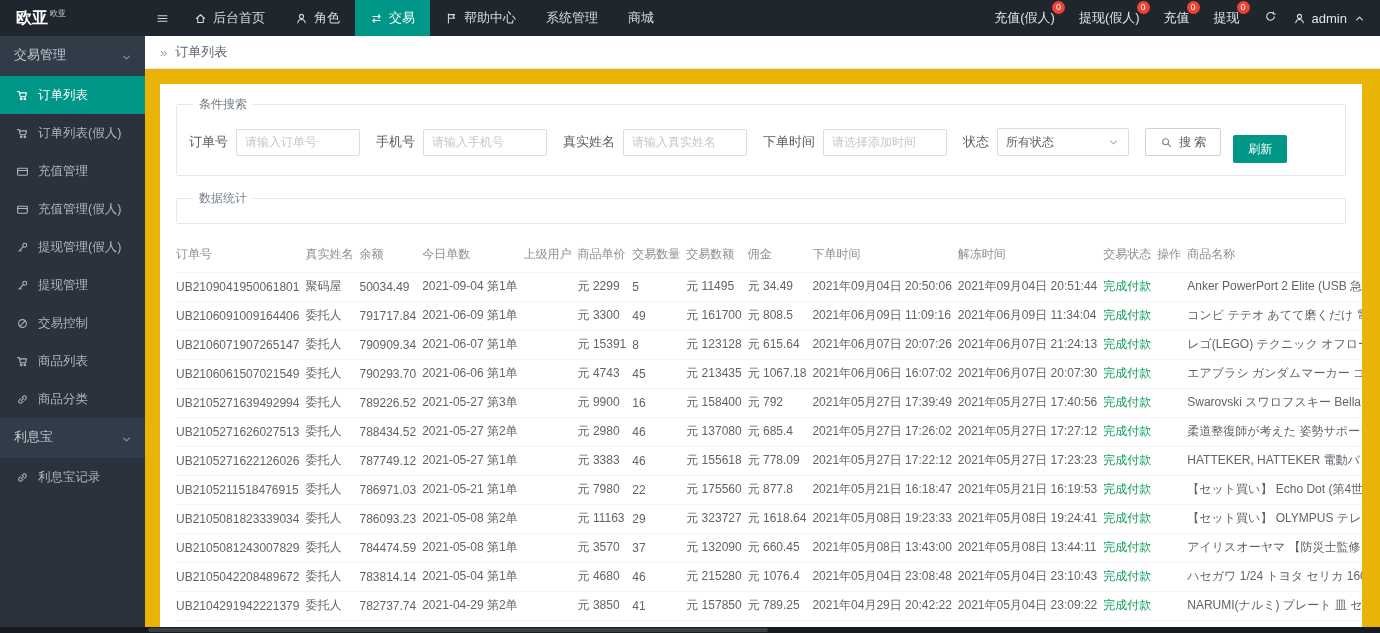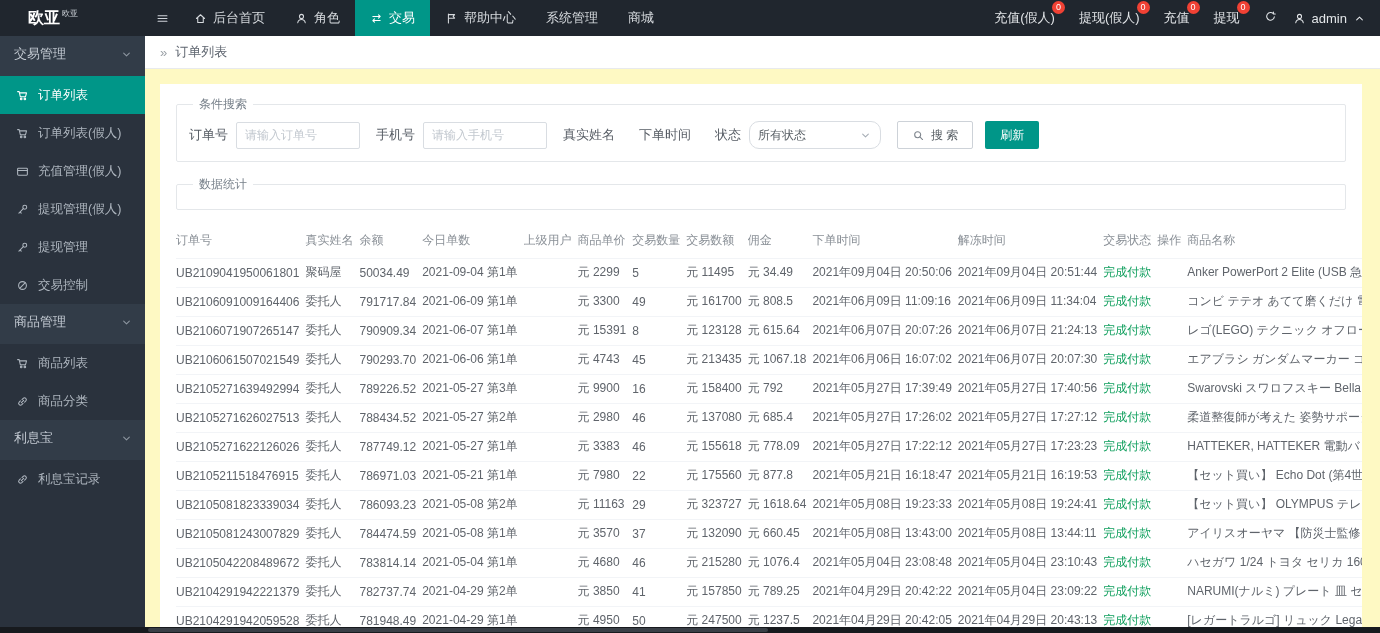--- a/index.html
+++ b/index.html
@@ -9,60 +9,60 @@
   html,body{margin:0;padding:0;}
   body{
     width:1380px;height:633px;position:relative;overflow:hidden;
     font-family:"Liberation Sans","DejaVu Sans",sans-serif;background:#edeff3;
   }
   .ico{display:inline-flex;align-items:center;justify-content:center;}
   .ico svg{display:block;}
 
   
   .topbar{position:fixed;top:0;left:0;right:0;height:36px;background:#20262e;display:flex;align-items:center;z-index:30;}
-  .logo{width:145px;padding-left:28px;color:#fff;font-weight:bold;font-size:16px;flex:0 0 145px;cursor:pointer;}
+  .logo{width:145px;padding-left:16px;color:#fff;font-weight:bold;font-size:16px;flex:0 0 145px;cursor:pointer;}
   .logo-sup{font-size:8px;vertical-align:top;margin-left:2px;font-weight:normal;color:#cfd4da;}
   .menu-toggle{width:34px;height:36px;display:flex;align-items:center;justify-content:center;color:#cfd4da;cursor:pointer;}
   .topnav{display:flex;align-items:stretch;height:36px;}
   .nav-item{display:flex;align-items:center;gap:6px;padding:0 15px;height:36px;color:#d6dade;font-size:13px;text-decoration:none;cursor:pointer;}
   .nav-item.active{background:var(--accent);color:#fff;}
   .top-right{margin-left:auto;display:flex;align-items:center;padding-right:14px;}
   .quicklinks{display:flex;align-items:center;}
   .qlink{position:relative;color:#e3e6e9;font-size:13px;margin-right:24px;text-decoration:none;cursor:pointer;white-space:nowrap;}
   .badge{position:absolute;top:-8px;right:-10px;background:var(--badge);color:#fff;font-size:9px;line-height:13px;min-width:9px;padding:0 4px;border-radius:8px;text-align:center;}
   .refresh-btn{color:#dfe3e7;margin:0 16px 0 0;cursor:pointer;}
   .admin{display:flex;align-items:center;gap:6px;color:#e3e6e9;font-size:13px;cursor:pointer;}
 
   
   .sidebar{position:fixed;top:36px;left:0;bottom:0;width:145px;background:#2a323d;z-index:20;}
-  .sgroup{height:40px;display:flex;align-items:center;justify-content:space-between;padding:0 12px 4px 14px;color:#c3cad2;font-size:13px;background:#323c48;cursor:pointer;}
+  .sgroup{height:40px;display:flex;align-items:flex-end;justify-content:space-between;padding:0 12px 12px 14px;color:#c3cad2;font-size:13px;background:#323c48;cursor:pointer;}
   .sgroup .gchev{color:#8d96a0;}
   .sitem{height:38px;display:flex;align-items:center;gap:9px;padding-left:15px;color:#aeb6bf;font-size:12.5px;cursor:pointer;white-space:nowrap;}
   .sitem .ico{width:14px;flex:0 0 14px;}
   .sitem.active{background:var(--accent);color:#fff;}
 
   
   .breadcrumb{position:fixed;left:145px;top:36px;right:0;height:33px;background:#fff;border-bottom:1px solid #e8eaed;display:flex;align-items:center;padding:0 15px;color:#5f6670;font-size:13px;z-index:10;}
   .bc-arrows{color:#9aa0a6;margin-right:8px;font-size:13px;}
 
   
-  .main{position:fixed;left:145px;top:69px;right:0;bottom:0;background:#fef9c3;padding:15px 18px 0 15px;overflow:hidden;}
+  .main{position:fixed;left:145px;top:69px;right:0;bottom:0;background:#eab308;padding:15px 18px 0 15px;overflow:hidden;}
   .card{background:#fff;min-height:100%;padding:12px 0 0 16px;}
   .fs{border:1px solid #e4e7ea;border-radius:2px;margin:0 16px 14px 0;padding:4px 12px 12px;}
   .fs legend{font-size:12px;color:#77808a;padding:0 6px;margin-left:4px;}
   .fields{display:flex;align-items:center;flex-wrap:nowrap;padding-top:4px;}
   .field{display:flex;align-items:center;margin-right:16px;}
   .field label{font-size:13px;color:#555b63;margin-right:8px;white-space:nowrap;}
   .field input{width:124px;height:27px;border:1px solid #d9dde2;border-radius:2px;padding:0 8px;font-size:12px;color:#333;outline:none;font-family:inherit;}
   ::placeholder{color:#c2c8cf;}
-  .select{width:132px;height:28px;border:1px solid #d9dde2;border-radius:10px;display:flex;align-items:center;justify-content:space-between;padding:0 8px;font-size:12px;color:#596066;background:#fff;cursor:pointer;}
+  .select{width:132px;height:28px;border:1px solid #d9dde2;border-radius:2px;display:flex;align-items:center;justify-content:space-between;padding:0 8px;font-size:12px;color:#596066;background:#fff;cursor:pointer;}
   .sel-ico{color:#a6adb5;}
   .btn-search{display:flex;align-items:center;gap:6px;height:28px;padding:0 14px;background:#fff;border:1px solid #cdd2d8;border-radius:2px;font-size:12px;color:#596066;cursor:pointer;font-family:inherit;}
   .btn-search .ico{color:#7d848c;}
-  .btn-refresh{height:28px;padding:0 15px;margin-left:12px;background:var(--accent);border:none;border-radius:2px;color:#fff;font-size:12px;cursor:pointer;font-family:inherit;}
+  .btn-refresh{height:28px;padding:0 15px;margin-left:12px;background:var(--accent);border:none;border-radius:2px;color:#fff;font-size:12px;cursor:pointer;font-family:inherit;margin-top:14px;}
   .stats{font-size:13px;color:var(--stats-red);padding:6px 2px 0;}
   .stat{margin-right:36px;}
 
   
   .tbl-wrap{overflow:hidden;}
   table{border-collapse:collapse;table-layout:fixed;}
   th{font-weight:normal;text-align:left;font-size:12px;color:#8a9097;height:34px;padding:0 6px 0 0;white-space:nowrap;overflow:hidden;}
   td{font-size:12px;color:#5f646b;height:29px;padding:0 6px 0 0;white-space:nowrap;overflow:hidden;border-top:1px solid #f2f4f7;}
   td.status{color:var(--status-green);}
 
@@ -185,20 +185,29 @@
       </span>
       <span>订单列表(假人)</span>
     </div>
     <div class="sitem">
       <span class="ico">
         <svg viewBox="0 0 16 16" width="13" height="13" fill="none" stroke="currentColor" stroke-width="1.3" stroke-linecap="round" stroke-linejoin="round">
           <rect x="2" y="4" width="12" height="8.5" rx="1"></rect>
           <path d="M2 6.7h12"></path>
         </svg>
       </span>
+      <span>充值管理</span>
+    </div>
+    <div class="sitem">
+      <span class="ico">
+        <svg viewBox="0 0 16 16" width="13" height="13" fill="none" stroke="currentColor" stroke-width="1.3" stroke-linecap="round" stroke-linejoin="round">
+          <rect x="2" y="4" width="12" height="8.5" rx="1"></rect>
+          <path d="M2 6.7h12"></path>
+        </svg>
+      </span>
       <span>充值管理(假人)</span>
     </div>
     <div class="sitem">
       <span class="ico">
         <svg viewBox="0 0 16 16" width="13" height="13" fill="none" stroke="currentColor" stroke-width="1.3" stroke-linecap="round" stroke-linejoin="round">
           <circle cx="10.8" cy="5.2" r="2.4"></circle>
           <path d="M9 7L3.6 12.4M5 11l1.4 1.4"></path>
         </svg>
       </span>
       <span>提现管理(假人)</span>
@@ -213,28 +222,20 @@
       <span>提现管理</span>
     </div>
     <div class="sitem">
       <span class="ico">
         <svg viewBox="0 0 16 16" width="13" height="13" fill="none" stroke="currentColor" stroke-width="1.3" stroke-linecap="round" stroke-linejoin="round">
           <circle cx="8" cy="8" r="4.8"></circle>
           <path d="M4.8 11.2L11.2 4.8"></path>
         </svg>
       </span>
       <span>交易控制</span>
-    </div>
-    <div class="sgroup">
-      <span>商品管理</span>
-      <span class="ico gchev">
-        <svg viewBox="0 0 16 16" width="13" height="13" fill="none" stroke="currentColor" stroke-width="1.3" stroke-linecap="round" stroke-linejoin="round">
-          <path d="M4.5 6.2L8 9.7l3.5-3.5"></path>
-        </svg>
-      </span>
     </div>
     <div class="sitem">
       <span class="ico">
         <svg viewBox="0 0 16 16" width="13" height="13" fill="none" stroke="currentColor" stroke-width="1.3" stroke-linecap="round" stroke-linejoin="round">
           <path d="M2 3.2h1.9l1.4 6.3h6.4l1.3-4.7H4.3"></path>
           <circle cx="6.4" cy="12.2" r="1"></circle>
           <circle cx="10.9" cy="12.2" r="1"></circle>
         </svg>
       </span>
       <span>商品列表</span>
@@ -279,23 +280,25 @@
         <div class="field">
           <label>订单号</label>
           <input placeholder="请输入订单号" style="">
         </div>
         <div class="field">
           <label>手机号</label>
           <input placeholder="请输入手机号" style="">
         </div>
         <div class="field">
           <label>真实姓名</label>
+          <input placeholder="请输入真实姓名" style="">
         </div>
         <div class="field">
           <label>下单时间</label>
+          <input placeholder="请选择添加时间" style="">
         </div>
         <div class="field">
           <label>状态</label>
           <div class="select">
             <span>所有状态</span>
             <span class="ico sel-ico" id="ic-chevdown">
                 <svg viewBox="0 0 16 16" width="13" height="13" fill="none" stroke="currentColor" stroke-width="1.3" stroke-linecap="round" stroke-linejoin="round">
                   <path d="M4.5 6.2L8 9.7l3.5-3.5"></path>
                 </svg>
               </span>

